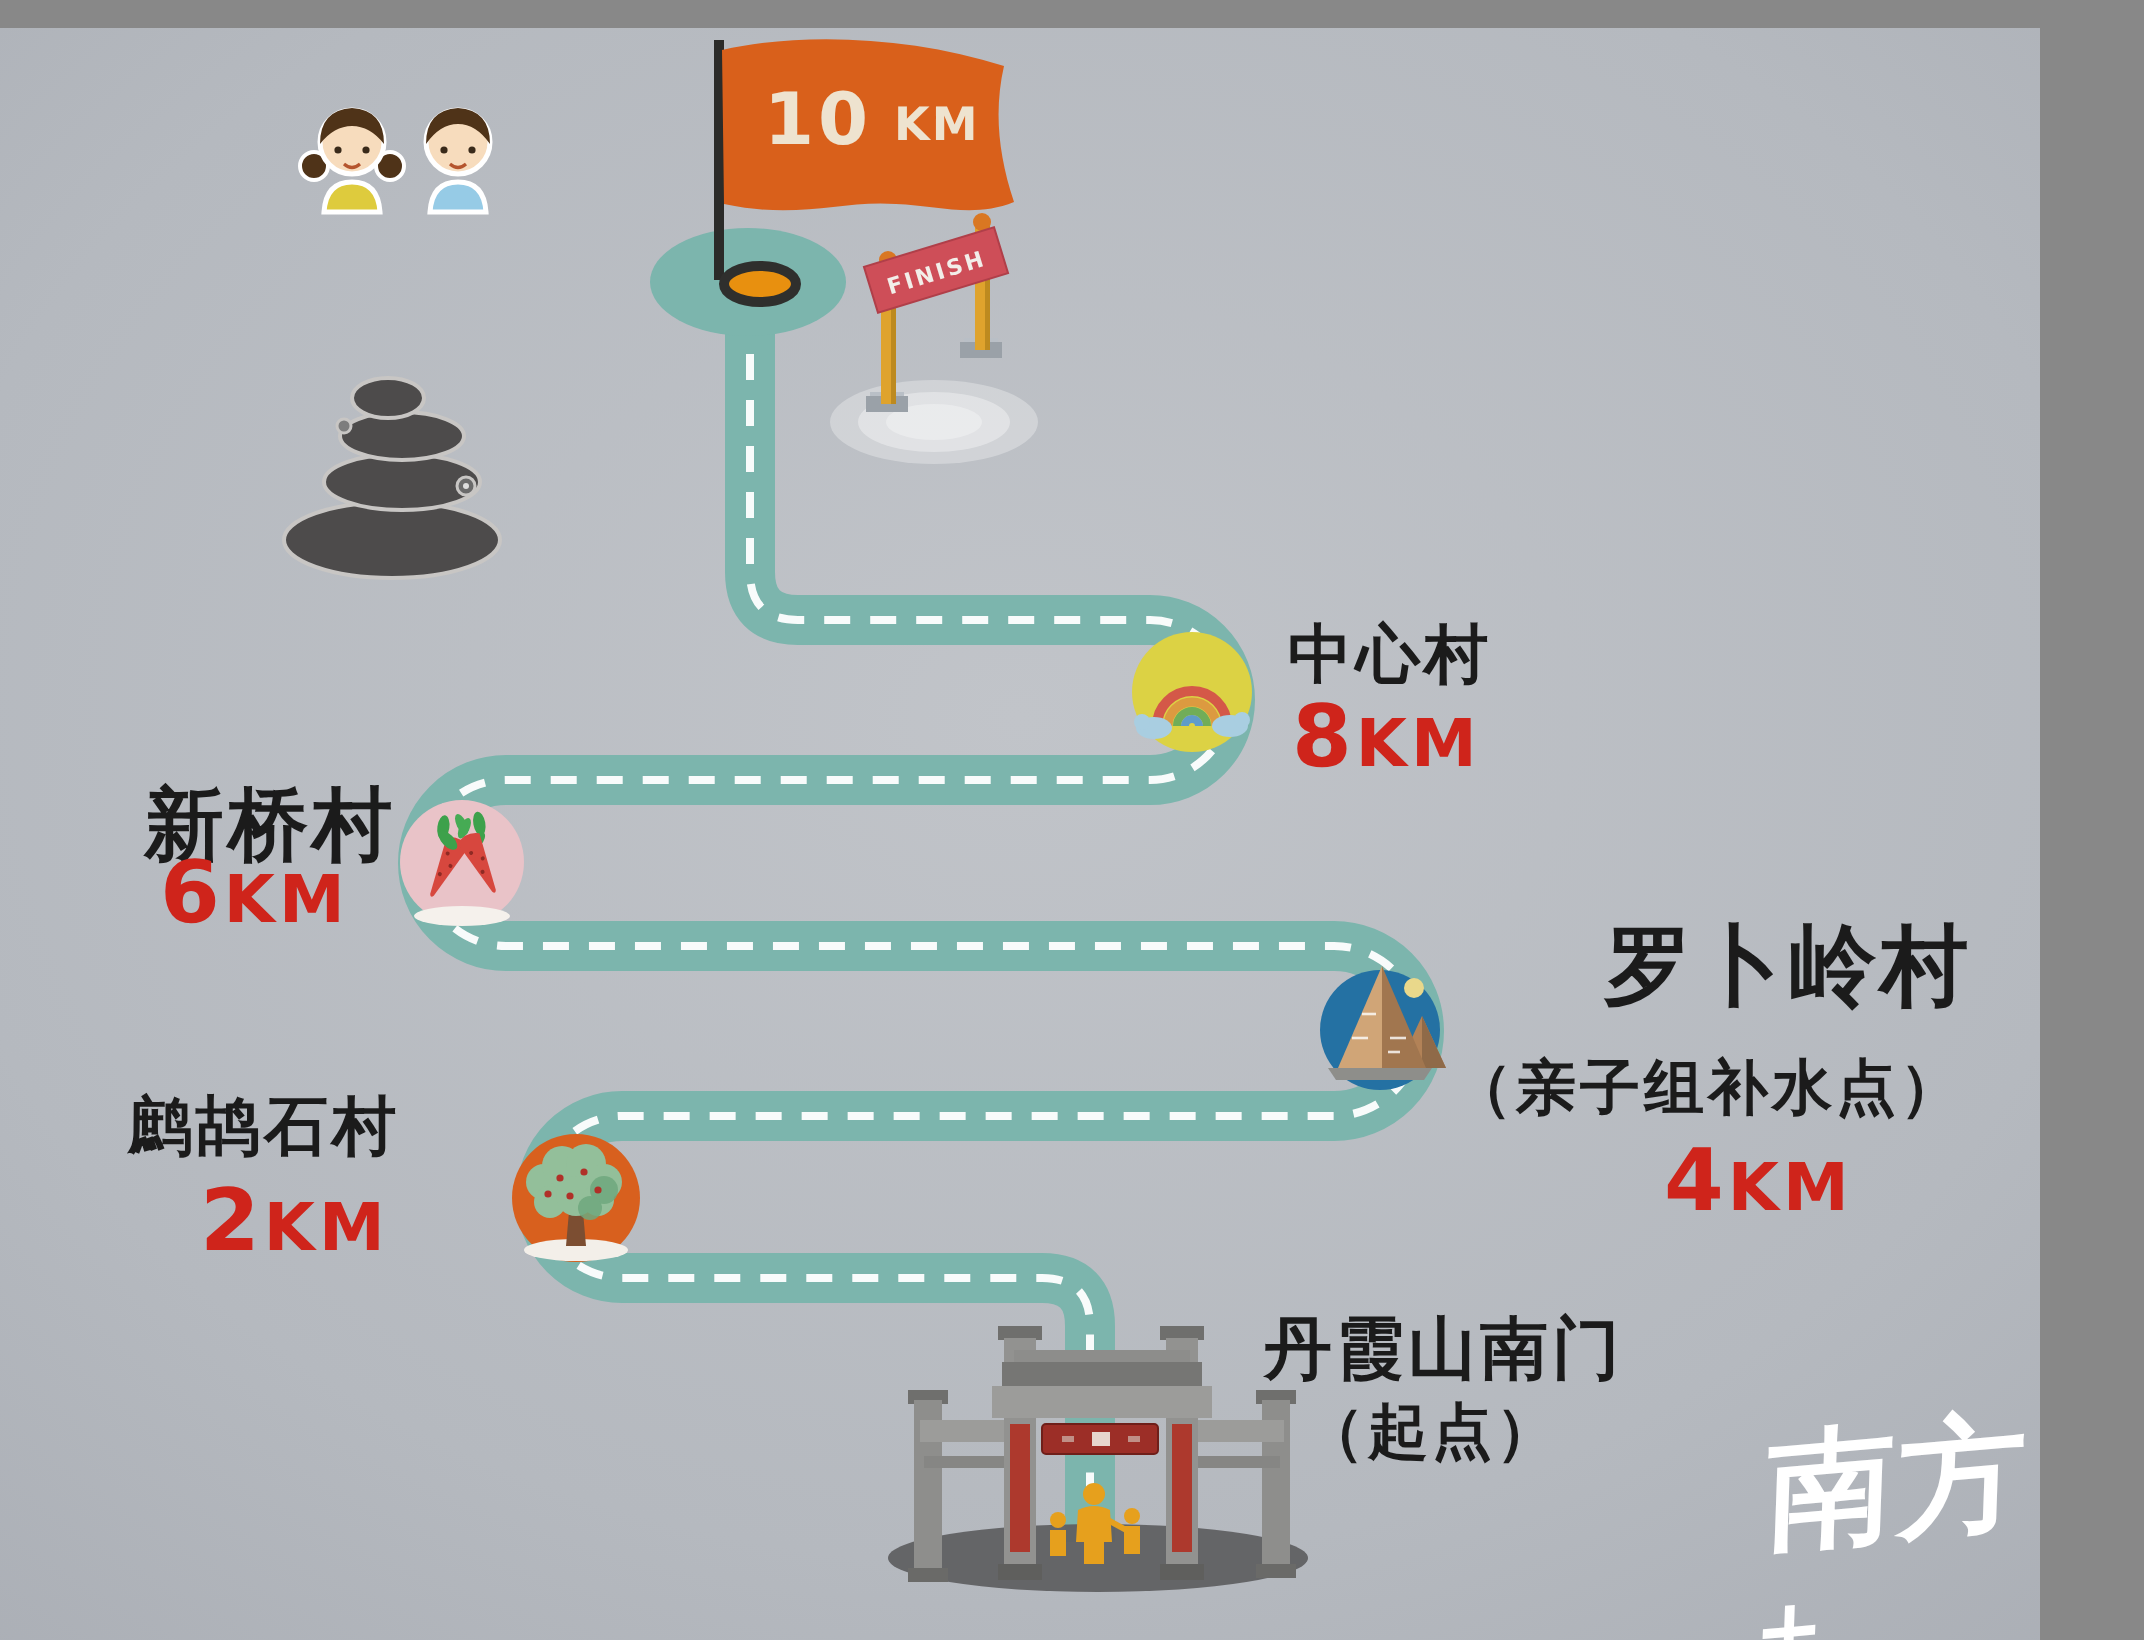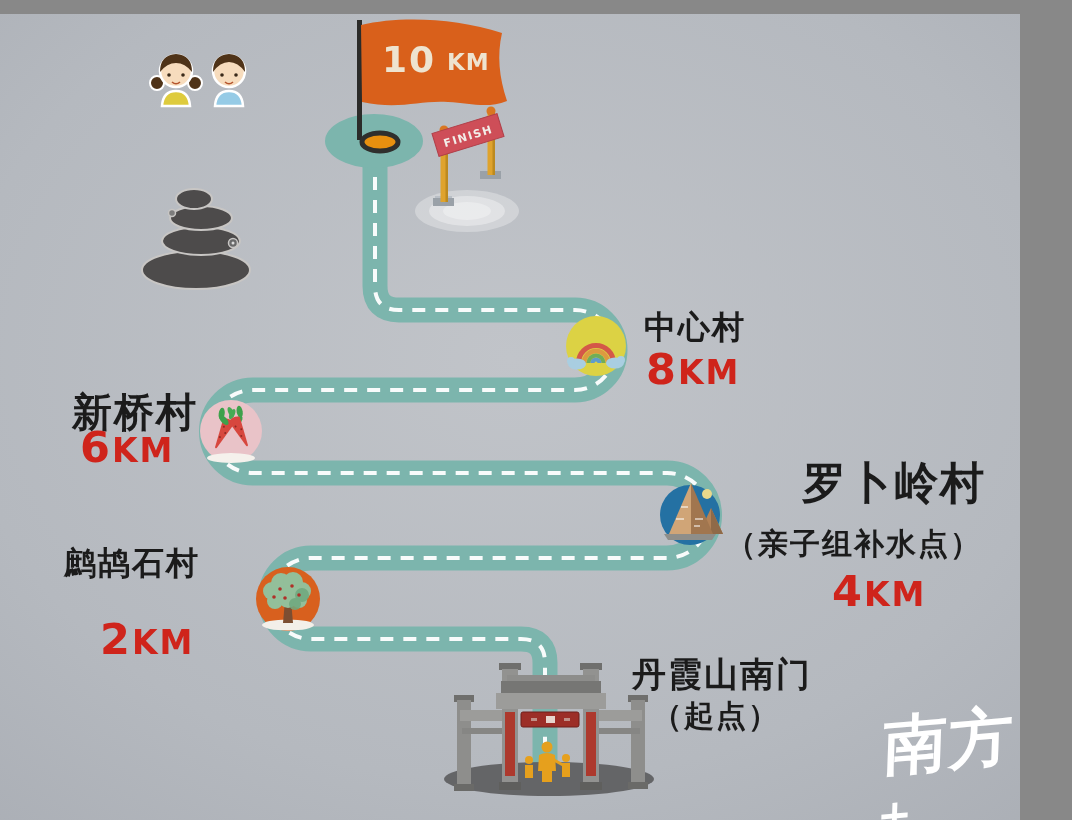--- a/index.html
+++ b/index.html
@@ -221,21 +221,21 @@
     <span class="val">6</span><span class="unit">KM</span>
   </div>
 
   <div class="label" style="left:802px;top:440px;font-size:44px;">罗卜岭村</div>
   <div class="label" style="left:726px;top:510px;font-size:30px;">（亲子组补水点）</div>
   <div class="km" style="left:832px;top:552px;">
     <span class="val">4</span><span class="unit">KM</span>
   </div>
 
   <div class="label" style="left:64px;top:528px;font-size:32px;">鹧鸪石村</div>
-  <div class="km" style="left:100px;top:600px;text-align:right;">
+  <div class="km" style="left:100px;top:572px;text-align:right;">
     <span class="val">2</span><span class="unit">KM</span>
   </div>
 
   <div class="label" style="left:632px;top:638px;font-size:34px;font-family:Liberation Mono, monospace;">丹霞山南门</div>
   <div class="label" style="left:652px;top:682px;font-size:30px;">（起点）</div>
 
   <div class="logo">
     <span class="main">南方</span><span class="plus">+</span>
   </div>
 

